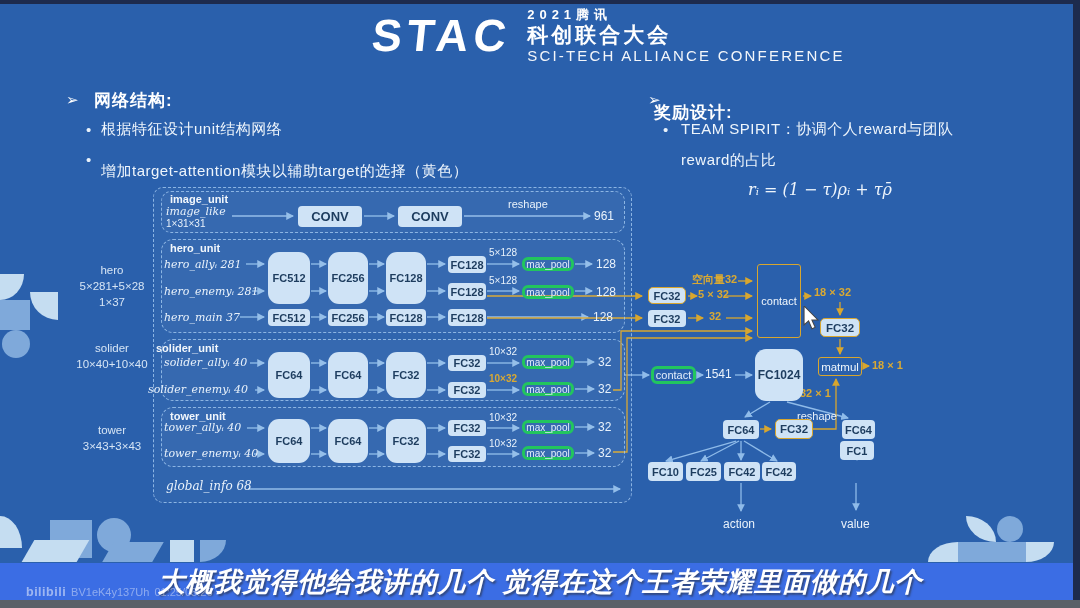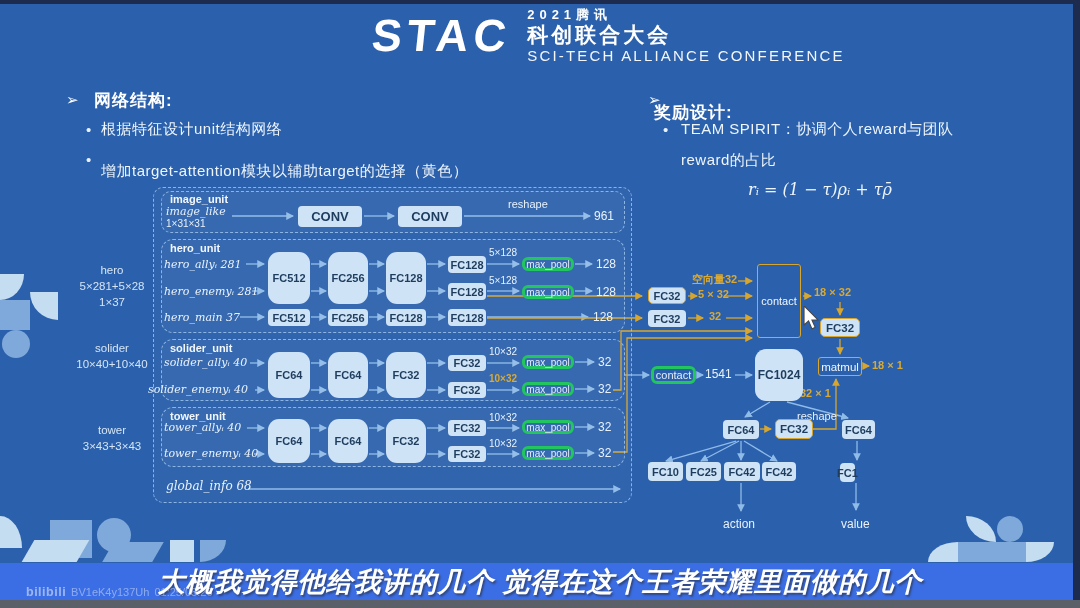--- a/index.html
+++ b/index.html
@@ -188,21 +188,21 @@
 </svg>
 
 <div id="diagram" class="abs" style="left:0;top:0;width:1080px;height:608px;">
     <div class="dn dash" style="left: 153px; top: 187px; width: 479px; height: 316px; border-radius: 10px;"></div>
     <div class="dn dash" style="left: 161px; top: 191px; width: 464px; height: 42px; border-radius: 10px;"></div>
     <div class="dn dash" style="left: 161px; top: 239px; width: 464px; height: 94px; border-radius: 12px;"></div>
     <div class="dn dash" style="left: 161px; top: 339px; width: 464px; height: 62px; border-radius: 12px;"></div>
     <div class="dn dash" style="left: 161px; top: 407px; width: 464px; height: 60px; border-radius: 12px;"></div>
     <div class="dn title" style="left: 170px; top: 193px;">image_unit</div>
     <div class="dn title" style="left: 170px; top: 242px;">hero_unit</div>
-    <div class="dn title" style="left: 170px; top: 342px; text-align: center;">solider_unit</div>
+    <div class="dn title" style="left: 156px; top: 342px; text-align: center;">solider_unit</div>
     <div class="dn title" style="left: 170px; top: 410px;">tower_unit</div>
     <div class="dn input" style="left: 166px; top: 205px;">image_like</div>
     <div class="dn label" style="left: 166px; top: 218px; font-size: 10px;">1×31×31</div>
     <div class="dn input" style="left: 164px; top: 258px;">hero_allyᵢ  281</div>
     <div class="dn input" style="left: 164px; top: 285px;">hero_enemyᵢ 281</div>
     <div class="dn input" style="left: 164px; top: 311px;">hero_main 37</div>
     <div class="dn input" style="left: 164px; top: 356px;">solider_allyᵢ  40</div>
     <div class="dn input" style="left: 148px; top: 383px;">solider_enemyᵢ 40</div>
     <div class="dn input" style="left: 164px; top: 421px;">tower_allyᵢ  40</div>
     <div class="dn input" style="left: 164px; top: 447px;">tower_enemyᵢ 40</div>
@@ -271,21 +271,21 @@
     <div class="dn label" style="left: 705px; top: 367px; font-size: 12px;">1541</div>
     <div class="dn box" style="left: 755px; top: 349px; width: 48px; height: 52px; font-size: 12px; border-radius: 11px;">FC1024</div>
     <div class="dn label" style="left: 797px; top: 410px;">reshape</div>
     <div class="dn box" style="left: 723px; top: 420px; width: 36px; height: 19px;">FC64</div>
     <div class="dn ybox" style="left: 775px; top: 419px; width: 38px; height: 20px; font-size: 11.5px;">FC32</div>
     <div class="dn box" style="left: 842px; top: 420px; width: 33px; height: 19px;">FC64</div>
     <div class="dn box" style="left: 648px; top: 462px; width: 35px; height: 19px;">FC10</div>
     <div class="dn box" style="left: 686px; top: 462px; width: 35px; height: 19px;">FC25</div>
     <div class="dn box" style="left: 724px; top: 462px; width: 36px; height: 19px;">FC42</div>
     <div class="dn box" style="left: 762px; top: 462px; width: 34px; height: 19px;">FC42</div>
-    <div class="dn box" style="left: 840px; top: 463px; width: 15px; height: 19px;">FC1</div>
+    <div class="dn box" style="left: 840px; top: 441px; width: 34px; height: 19px;">FC1</div>
     <div class="dn label" style="left: 723px; top: 517px; font-size: 12px;">action</div>
     <div class="dn label" style="left: 841px; top: 517px; font-size: 12px; text-align: right;">value</div>
   </div>
 
 <svg class="abs" style="left:802px;top:306px;" width="18" height="24" viewBox="0 0 13 19">
   <path d="M1,0 L1,15 L4.6,11.8 L7.2,18 L9.8,16.9 L7.2,11 L12,11 Z" fill="#fff" stroke="#444" stroke-width="0.8"></path>
 </svg>
 
 <div class="abs subtitle-strip">
   <span class="subtitle">大概我觉得他给我讲的几个 觉得在这个王者荣耀里面做的几个</span>

